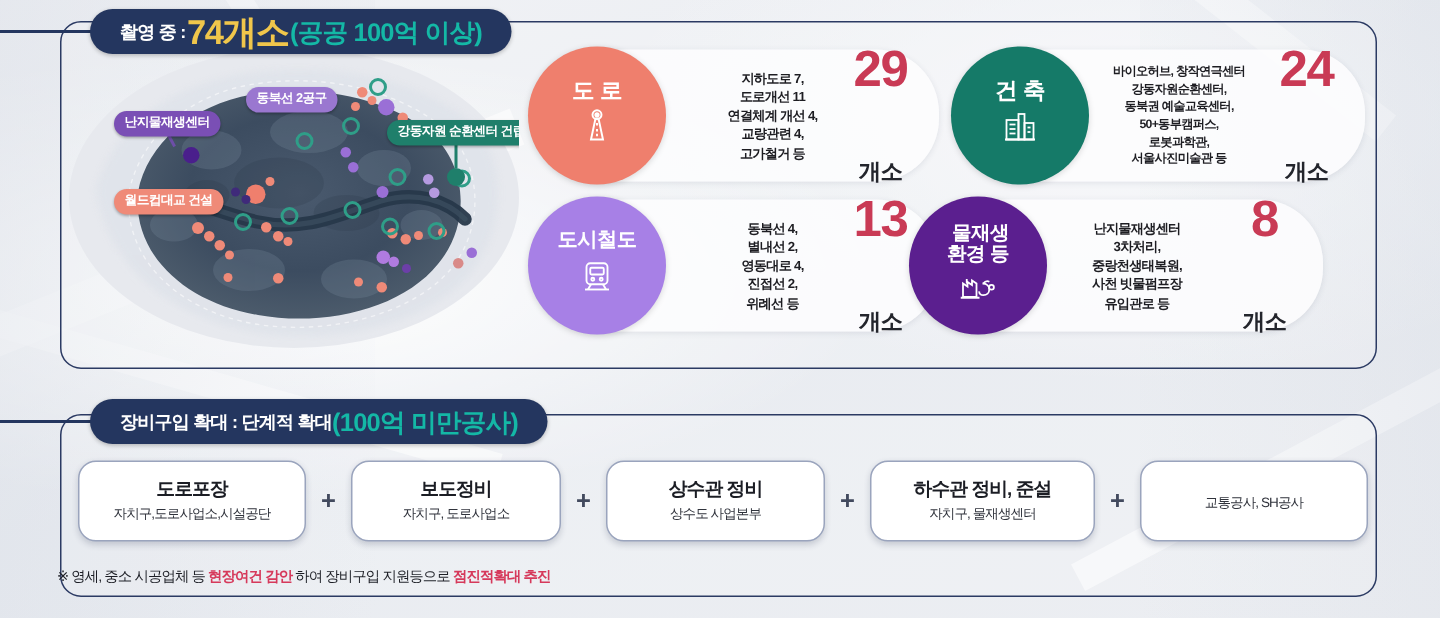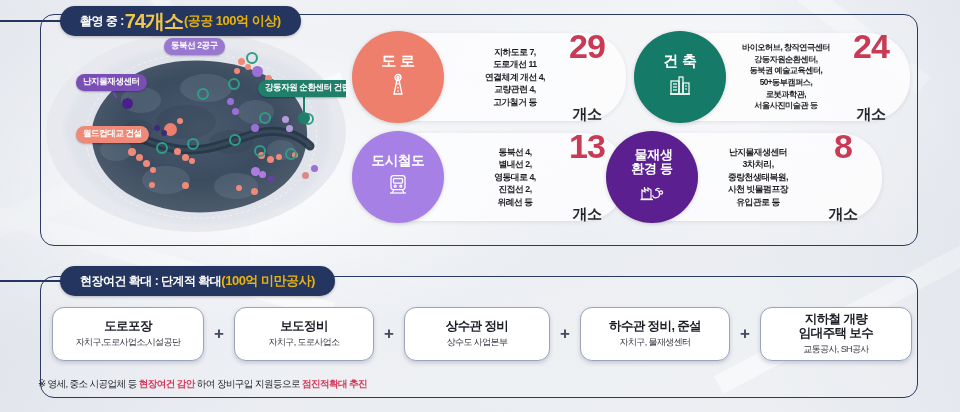--- a/index.html
+++ b/index.html
@@ -50,22 +50,22 @@
     height:30px;
     background:#24365f;
     border-radius:16px;
     display:flex;align-items:center;
     padding:0 20px;
     white-space:nowrap;
     z-index:6;
     box-shadow:0 1px 3px rgba(0,0,0,.25);
   }
   .pill .t1{color:#ffffff;font-size:12px;font-weight:bold;letter-spacing:-0.5px;}
-  .pill .num{color:#f0c64b;font-size:20px;font-weight:bold;letter-spacing:-1px;padding:0 1px;}
-  .pill .t3{color:#eab308;font-size:13px;font-weight:bold;letter-spacing:-0.5px;}
+  .pill .num{color:#f0c64b;font-size:23px;font-weight:bold;letter-spacing:-1px;padding:0 1px;}
+  .pill .t3{color:#14b8a6;font-size:17px;font-weight:bold;letter-spacing:-0.5px;}
   #pill-top{left:60px;top:6px;}
   #pill-bottom{left:60px;top:266px;}
   .pill-rule{position:absolute;height:2px;background:#24365f;z-index:3;}
   #rule-top{left:0px;top:20px;width:66px;}
   #rule-bottom{left:0px;top:280px;width:66px;}
 
   
   #map-wrap{
     position:absolute;left:46px;top:30px;width:300px;height:205px;
     z-index:3;overflow:hidden;
@@ -283,21 +283,21 @@
   <div class="mdot" style="left:141px;top:108px;width:8px;height:8px;background:transparent;border:2px solid #2f9e88;"></div>
   <div class="mdot" style="left:110px;top:112px;width:8px;height:8px;background:transparent;border:2px solid #2f9e88;"></div>
   <div class="mdot" style="left:239px;top:118px;width:8px;height:8px;background:transparent;border:2px solid #2f9e88;"></div>
   <div class="mdot" style="left:256px;top:83px;width:8px;height:8px;background:transparent;border:2px solid #2f9e88;"></div>
 
   <div class="mdot" style="left:76px;top:68px;width:11px;height:11px;background:#4a1f8c;"></div>
   <div class="mline" style="left:62px;top:54px;width:1.6px;height:16px;background:#6d4ea8;transform:rotate(-28deg);transform-origin:top left;"></div>
   <div class="mdot" style="left:252px;top:82px;width:12px;height:12px;background:#1f7f6b;"></div>
   <div class="mline" style="left:257px;top:62px;width:1.6px;height:20px;background:#1f7f6b;"></div>
 
-  <div class="mlabel" style="left:118px;top:8px;background:#9a77d0;">동북선 2공구</div>
+  <div class="mlabel" style="left:118px;top:28px;background:#9a77d0;">동북선 2공구</div>
   <div class="mlabel" style="left:30px;top:44px;background:#7a4fb5;">난지물재생센터</div>
   <div class="mlabel" style="left:212px;top:50px;background:#1f7f6b;">강동자원 순환센터 건립</div>
   <div class="mlabel" style="left:30px;top:96px;background:#ef8a78;">월드컵대교 건설</div>
 </div>
 
 <div class="catrow" id="row-road">
   <div class="catcircle" style="background:#ef7f6d;">
     <div class="cname one">도 로</div>
     <div class="caticon">
       <svg width="24" height="24" viewBox="0 0 24 24" fill="none" stroke="#ffffff" stroke-width="1.3">
@@ -406,21 +406,21 @@
   <div class="catcount">
     <div class="n">8</div>
     <div class="u">개소</div>
   </div>
 </div>
 
 <div class="pill-rule" id="rule-bottom"></div>
 <div class="panel" id="panel-bottom"></div>
 
 <div class="pill" id="pill-bottom">
-  <span class="t1">현장여건 확대 : 단계적 확대</span>
+  <span class="t1">장비구입 확대 : 단계적 확대</span>
   <span class="t3">(100억 미만공사)</span>
 </div>
 
 <div id="stage-strip">
   <div class="stagebox" id="sb0">
     <div class="sb-title">도로포장</div>
     <div class="sb-sub">자치구,도로사업소,시설공단</div>
   </div>
   <div class="plus">+</div>
   <div class="stagebox" id="sb1">
@@ -432,21 +432,19 @@
     <div class="sb-title">상수관 정비</div>
     <div class="sb-sub">상수도 사업본부</div>
   </div>
   <div class="plus">+</div>
   <div class="stagebox" id="sb3">
     <div class="sb-title">하수관 정비, 준설</div>
     <div class="sb-sub">자치구, 물재생센터</div>
   </div>
   <div class="plus">+</div>
   <div class="stagebox" id="sb4">
-    <div class="sb-title" style="white-space:pre-line;">지하철 개량
-임대주택 보수</div>
     <div class="sb-sub">교통공사, SH공사</div>
   </div>
 </div>
 
 <div id="footnote">
   <span class="mark">※</span><span>영세, 중소 시공업체 등 </span><span class="hl">현장여건 감안</span><span> 하여 장비구입 지원등으로 </span><span class="hl">점진적확대 추진</span>
 </div>
 
 </body></html>

